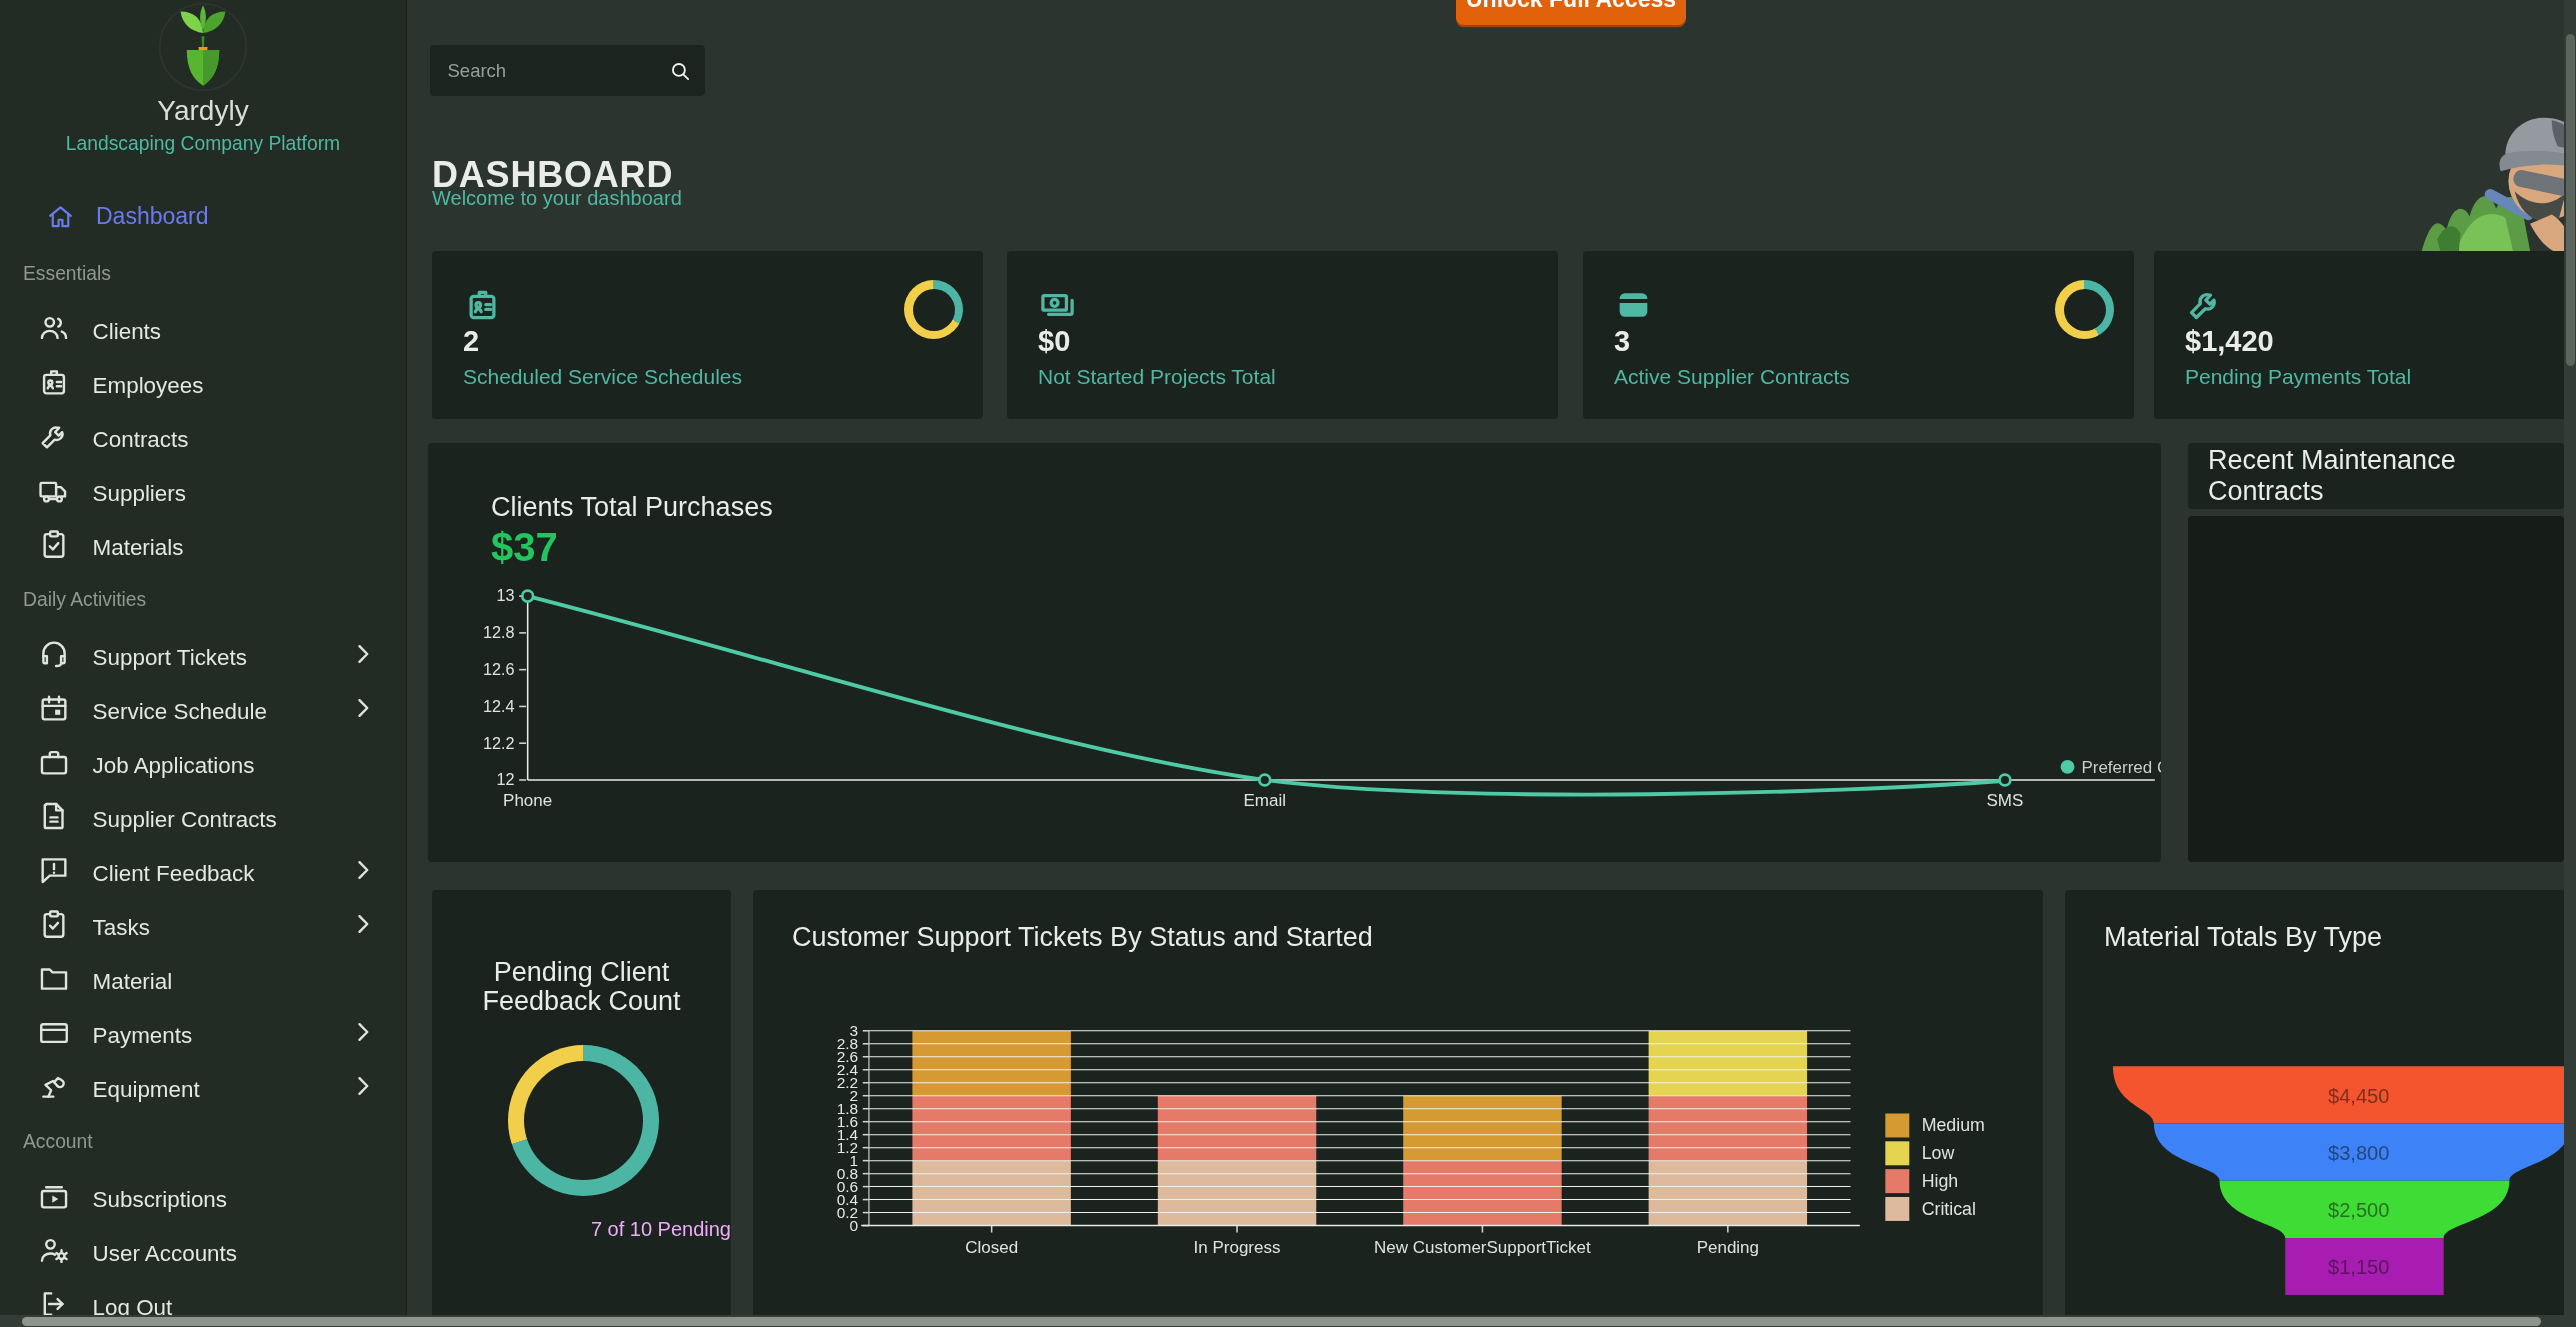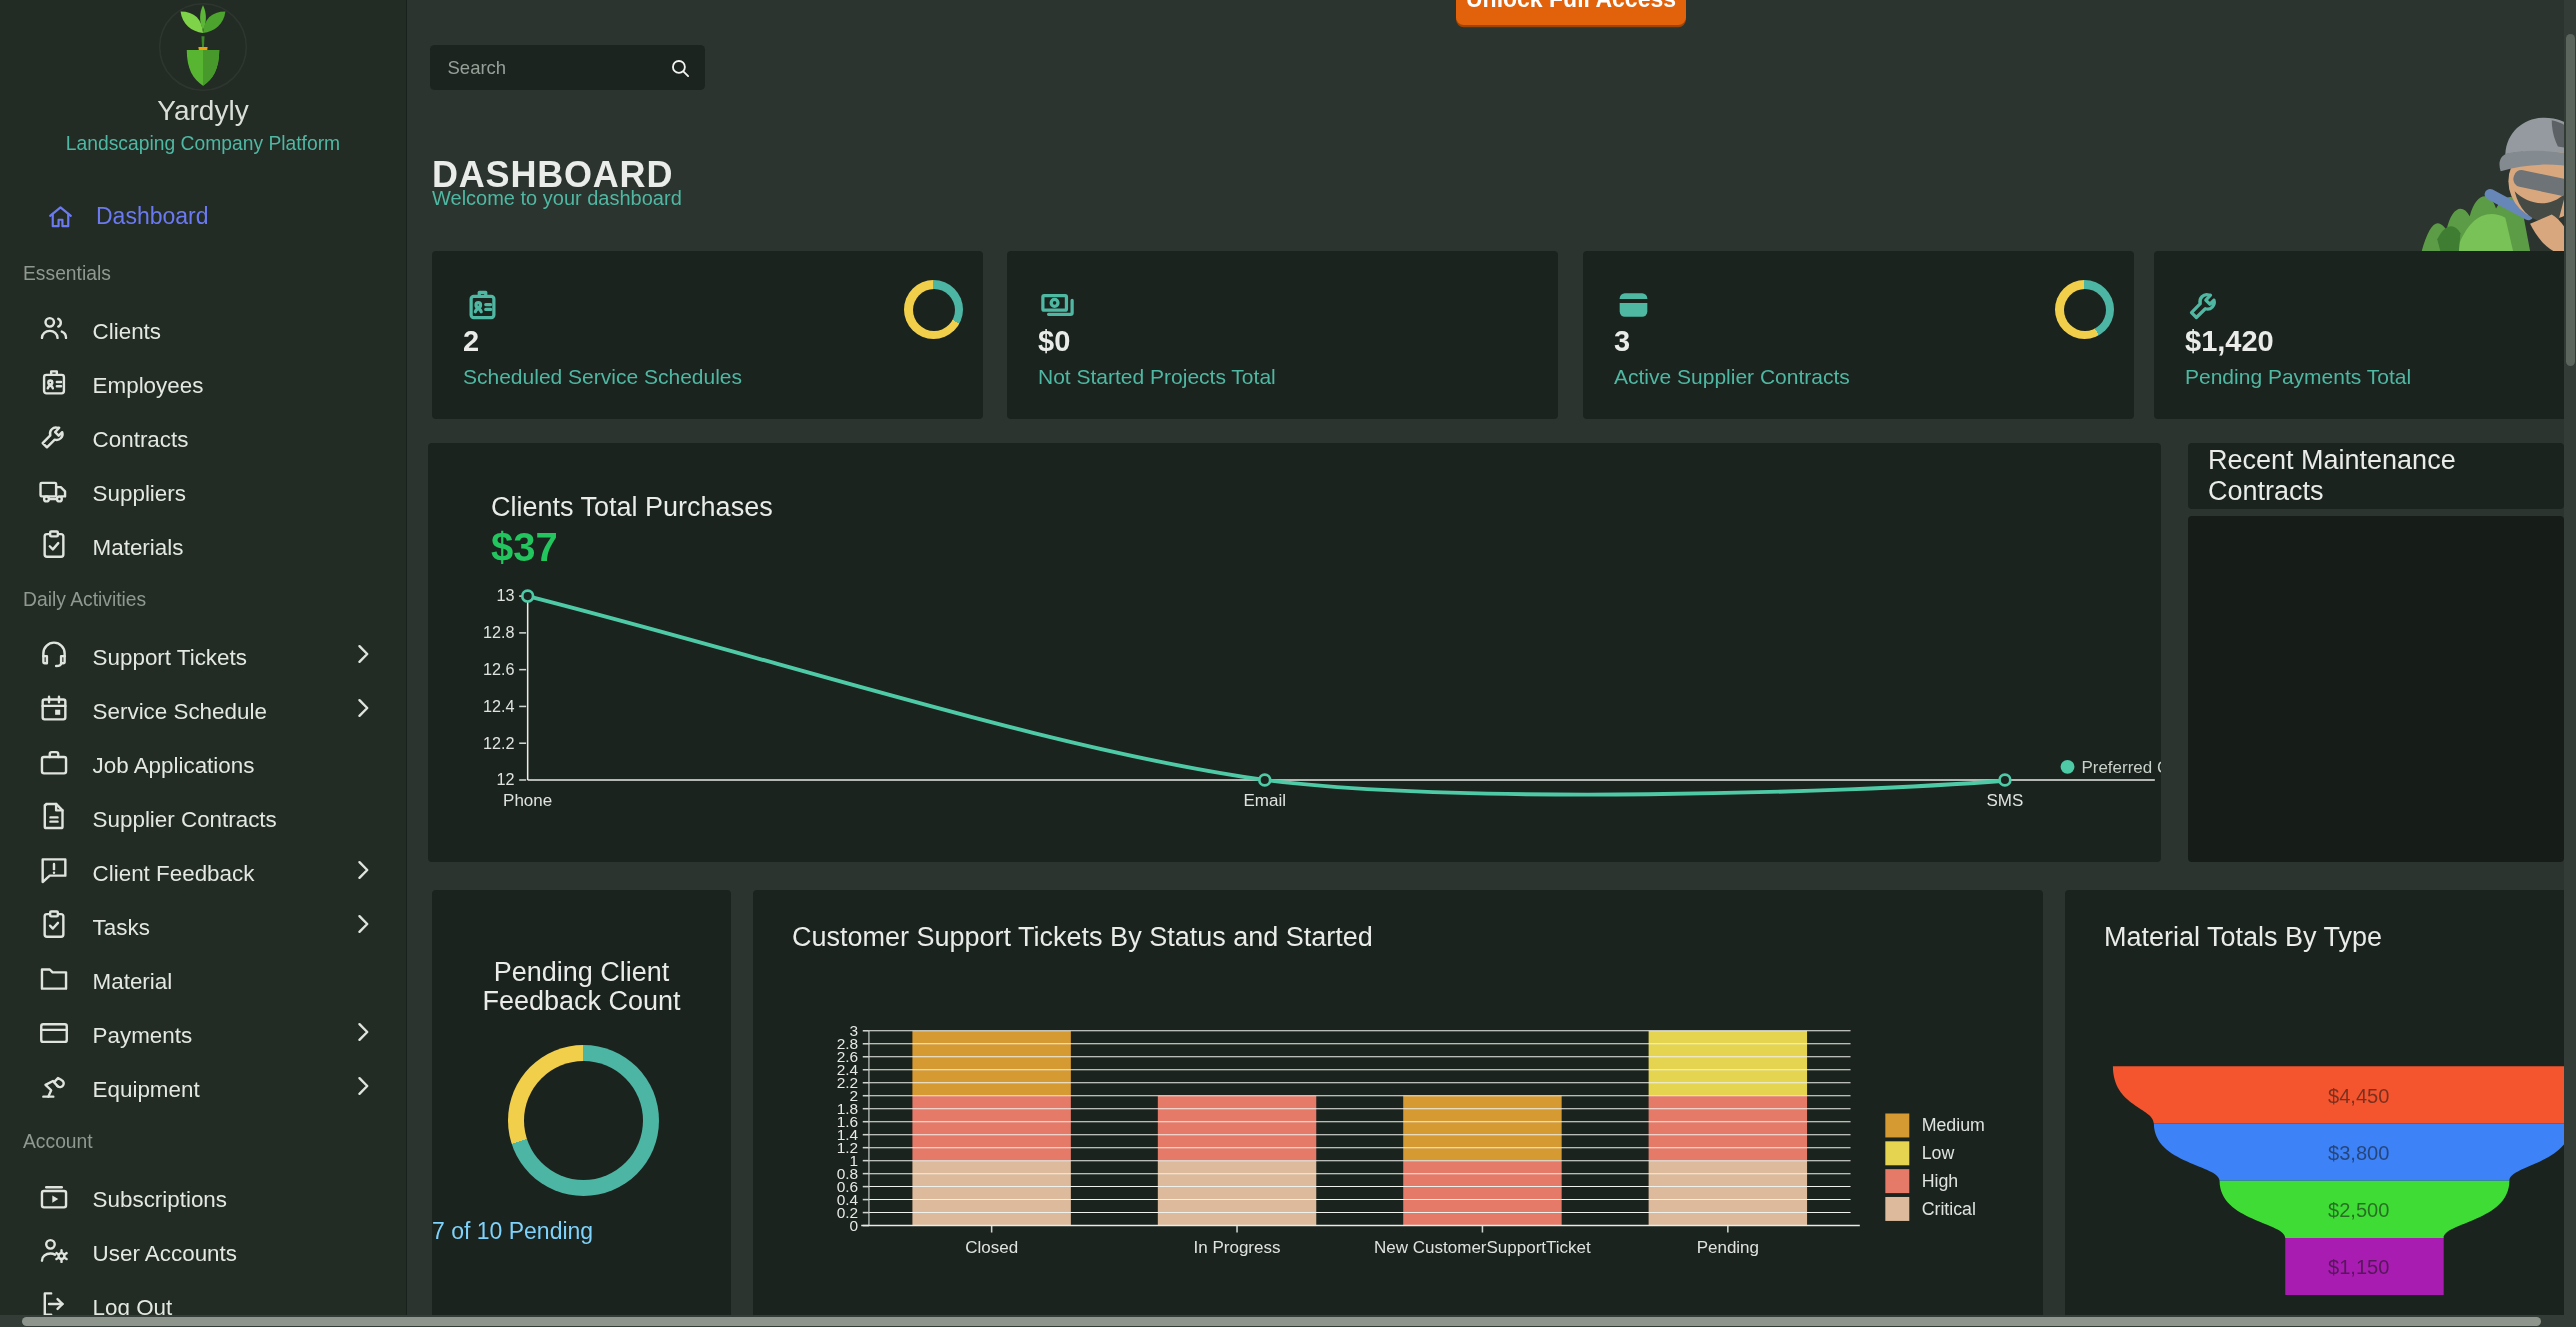--- a/index.html
+++ b/index.html
@@ -16,21 +16,21 @@
   .dash-row .icon{width:31px;height:31px;color:#6b7af0}
   .section-label{font-size:19.3px;color:#8f9990;padding:28px 0 6.2px 23px}
   .nav-row{display:flex;align-items:flex-end;height:54px;padding:0 26px 0 37px;gap:21.6px;
            font-size:22.4px;color:#e3e8e2;cursor:pointer}
   .nav-row .icon{width:34px;height:34px;flex:none;color:#dfe4de}
   .chev{margin-left:auto;width:21.6px;height:21.6px;color:#cfd5cf}
   .icon svg{width:100%;height:100%;fill:none;stroke:currentColor;stroke-width:1.7;
             stroke-linecap:round;stroke-linejoin:round}
   
   .main{position:absolute;left:406px;top:0;right:0;bottom:0;overflow:hidden;background:#2b342e}
-  .search{position:absolute;left:24px;top:45px;width:247px;height:45px;background:#1c2420;
+  .search{position:absolute;left:24px;top:45px;width:247px;height:51px;background:#1c2420;
           border-radius:4.6px;display:flex;align-items:center;padding:0 12.4px 0 15.5px}
   .search input{flex:1;background:transparent;border:none;outline:none;color:#dfe3df;font-size:18.5px;
                 font-family:"Liberation Sans",sans-serif;min-width:0}
   .search input::placeholder{color:#96a098}
   .search .icon{width:26px;height:26px;color:#f2f4f1}
   .unlock{position:absolute;left:1050px;top:-26px;width:230px;height:51px;background:#e2610b;
           border:none;border-radius:7.7px;color:#fff;font-weight:bold;font-size:23px;
           font-family:"Liberation Sans",sans-serif;box-shadow:0 2.3px 0 #9c4507;cursor:pointer}
   .page-title{position:absolute;left:26px;top:130px;font-size:36px;font-weight:bold;
               letter-spacing:0.8px;color:#e9ece8}
@@ -45,21 +45,21 @@
   .ring::after{content:"";position:absolute;inset:8.5px;background:#1b231e;border-radius:50%}
   .card-title{font-weight:normal;font-size:27px;color:#e9ece8}
   .purch-title{position:absolute;left:63px;top:49px}
   .purch-total{position:absolute;left:63px;top:82px;font-size:40px;font-weight:bold;color:#22c55e}
   .maint-head{left:1782px;top:443px;width:376px;height:66px;display:flex;align-items:center;
               padding-left:20px;box-sizing:border-box}
   .maint-body{left:1782px;top:516px;width:376px;height:346px;background:#161d19}
   .donut-title{position:absolute;left:0;right:0;top:68px;text-align:center;line-height:29px}
   .donut{position:absolute;left:76px;top:155px;width:151px;height:151px;border-radius:50%}
   .donut::after{content:"";position:absolute;inset:16px;background:#1b231e;border-radius:50%}
-  .donut-cap{position:absolute;left:0;right:0;top:328px;text-align:left;font-size:23px;color:#7dd3fc}
+  .donut-cap{position:absolute;left:0;right:0;top:328px;text-align:right;font-size:20px;color:#f0abfc}
   .tickets-title{position:absolute;left:39px;top:32px}
   .funnel-title{position:absolute;left:39px;top:32px}
   .plot{position:absolute;left:0;top:0}
   
   .mascot{position:absolute;right:0;top:100px;width:162px;height:151px;overflow:hidden;z-index:1}
   .vscroll{position:absolute;right:0;top:0;bottom:11.6px;width:11.6px;background:#333c36;z-index:9}
   .vscroll .thumb{position:absolute;left:1.5px;right:1.5px;top:34px;height:332px;background:#5b645d;border-radius:5.4px}
   .hscroll{position:absolute;left:0;right:11.6px;bottom:0;height:11.6px;background:#333c36;z-index:9}
   .hscroll .thumb{position:absolute;top:1.5px;bottom:1.5px;left:21.6px;width:2519px;background:#8d958d;border-radius:5.4px}
   .corner{position:absolute;right:0;bottom:0;width:11.6px;height:11.6px;background:#333c36;z-index:9}

